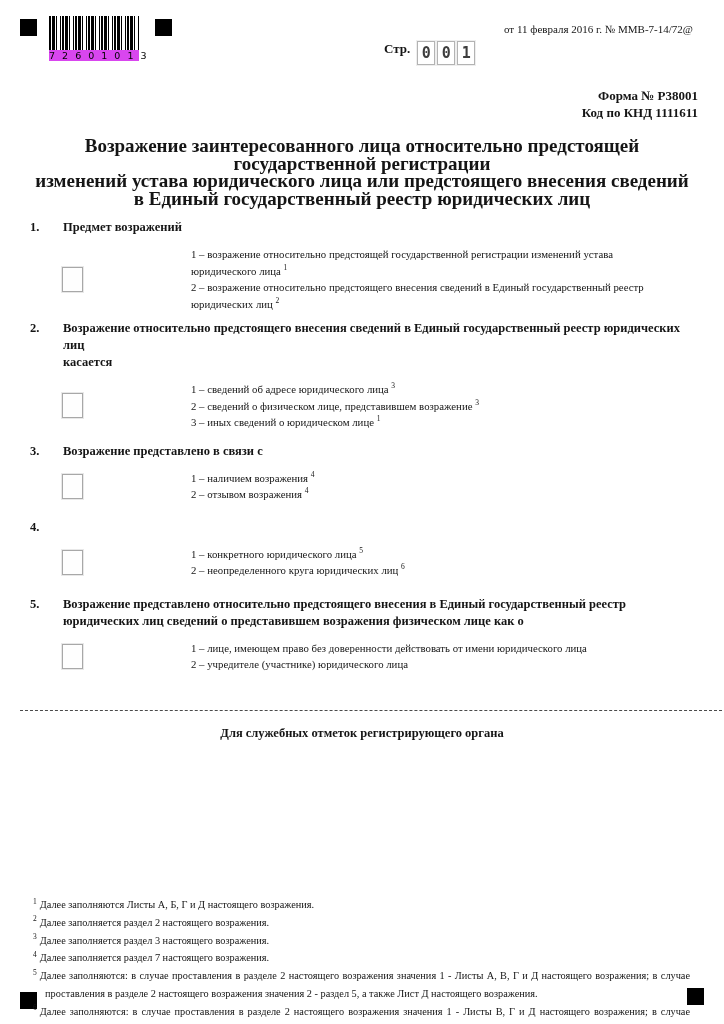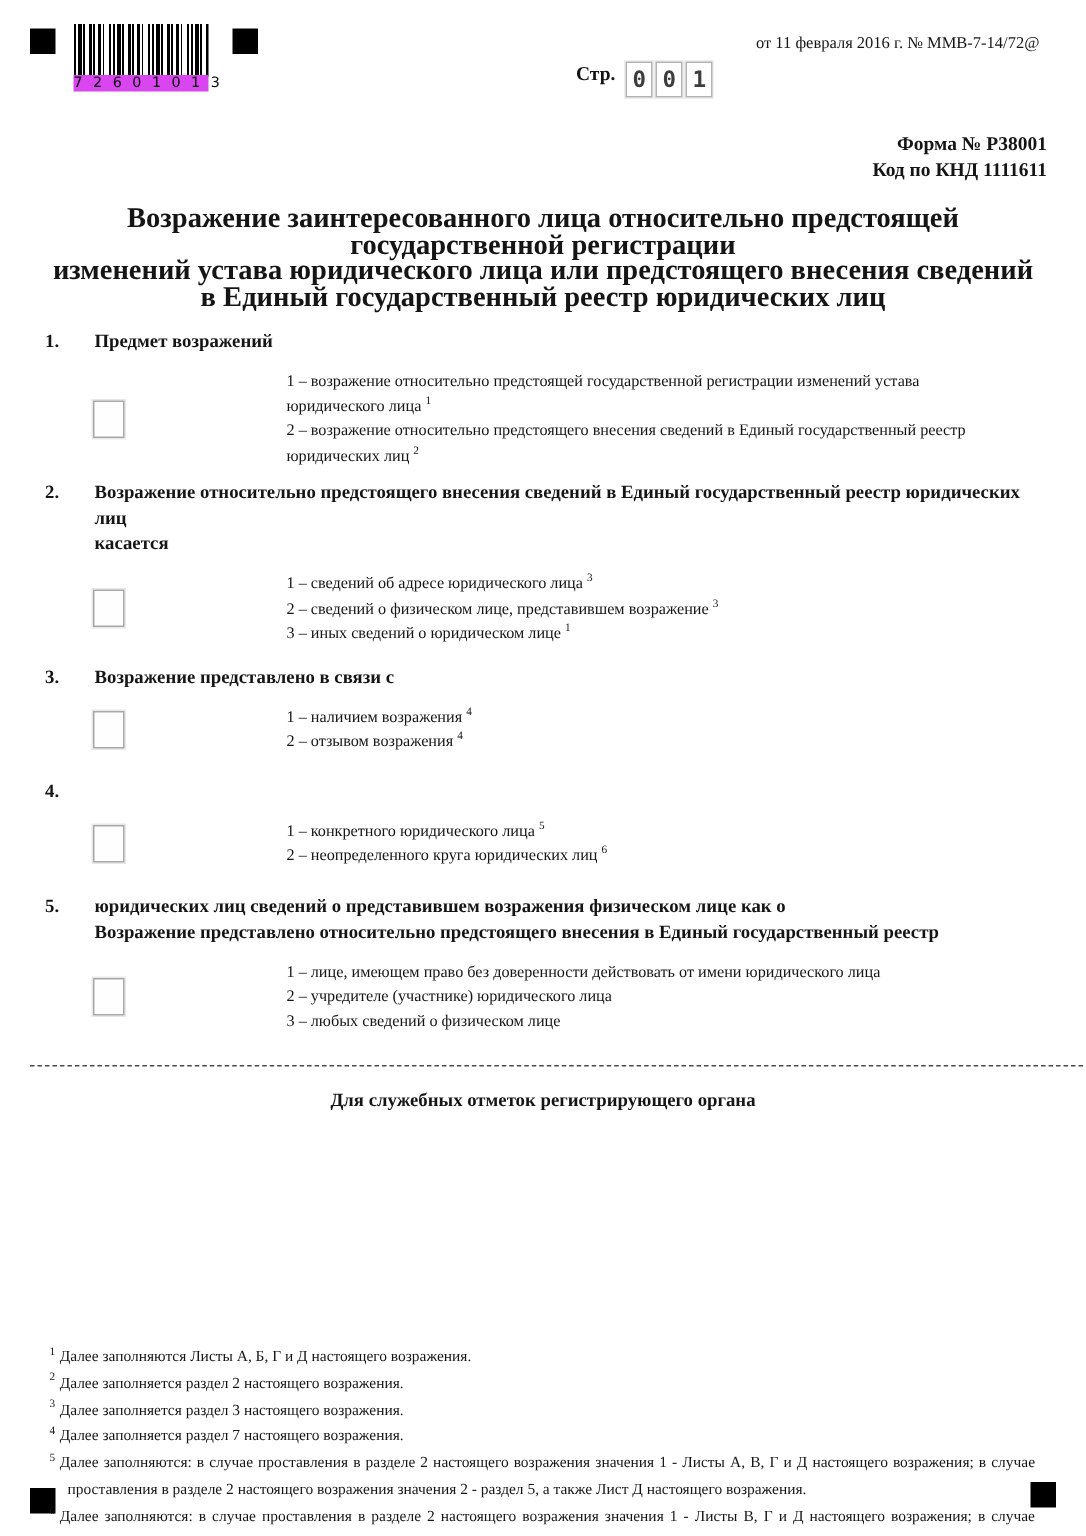--- a/index.html
+++ b/index.html
@@ -165,30 +165,29 @@
           <div class="opt"><span>1 – конкретного юридического лица</span> <sup>5</sup></div>
           <div class="opt"><span>2 – неопределенного круга юридических лиц</span> <sup>6</sup></div>
         </div>
       </div>
     </div>
 
     <div class="section mb5">
       <div class="sec-head">
         <span class="sec-num">5.</span>
         <span>
+          <div>Возражение представлено относительно предстоящего внесения в Единый государственный реестр</div>
           <div>юридических лиц сведений о представившем возражения физическом лице как о</div>
-          <div>Возражение представлено относительно предстоящего внесения в Единый государственный реестр</div>
         </span>
       </div>
       <div class="opts">
         <span class="checkbox"></span>
         <div class="opt-lines">
           <div class="opt"><span>1 – лице, имеющем право без доверенности действовать от имени юридического лица</span><sup></sup></div>
           <div class="opt"><span>2 – учредителе (участнике) юридического лица</span><sup></sup></div>
-          <div class="opt"><span>3 – любых сведений о физическом лице</span><sup></sup></div>
         </div>
       </div>
     </div>
 
   </div>
 
   <div class="divider"></div>
   <div class="service-label">Для служебных отметок регистрирующего органа</div>
 
   <div class="footnotes">

